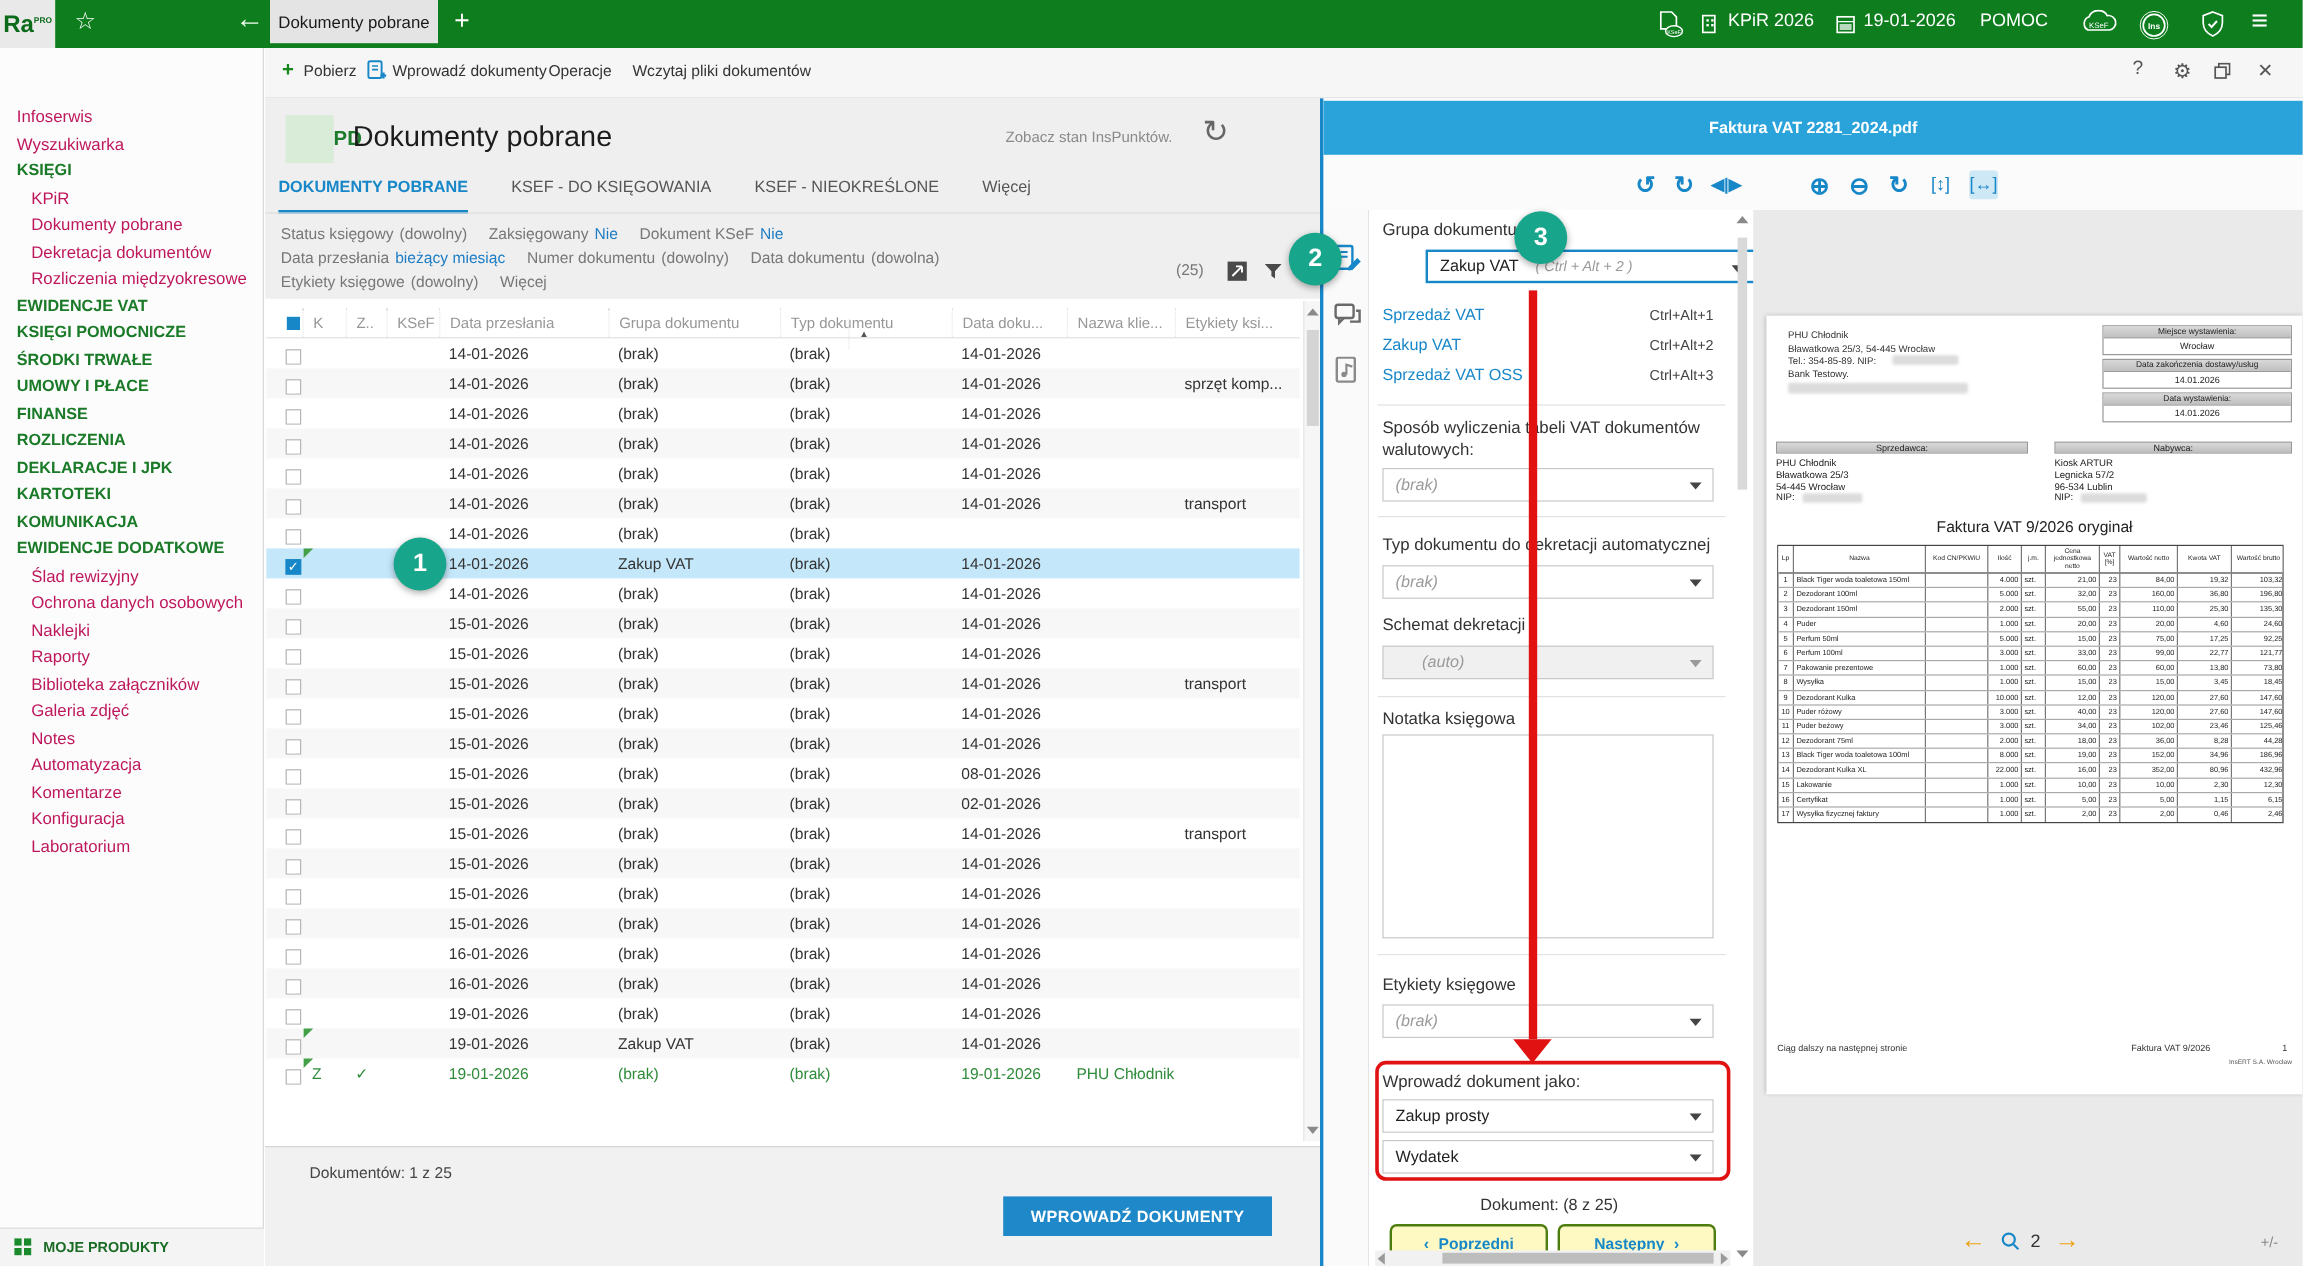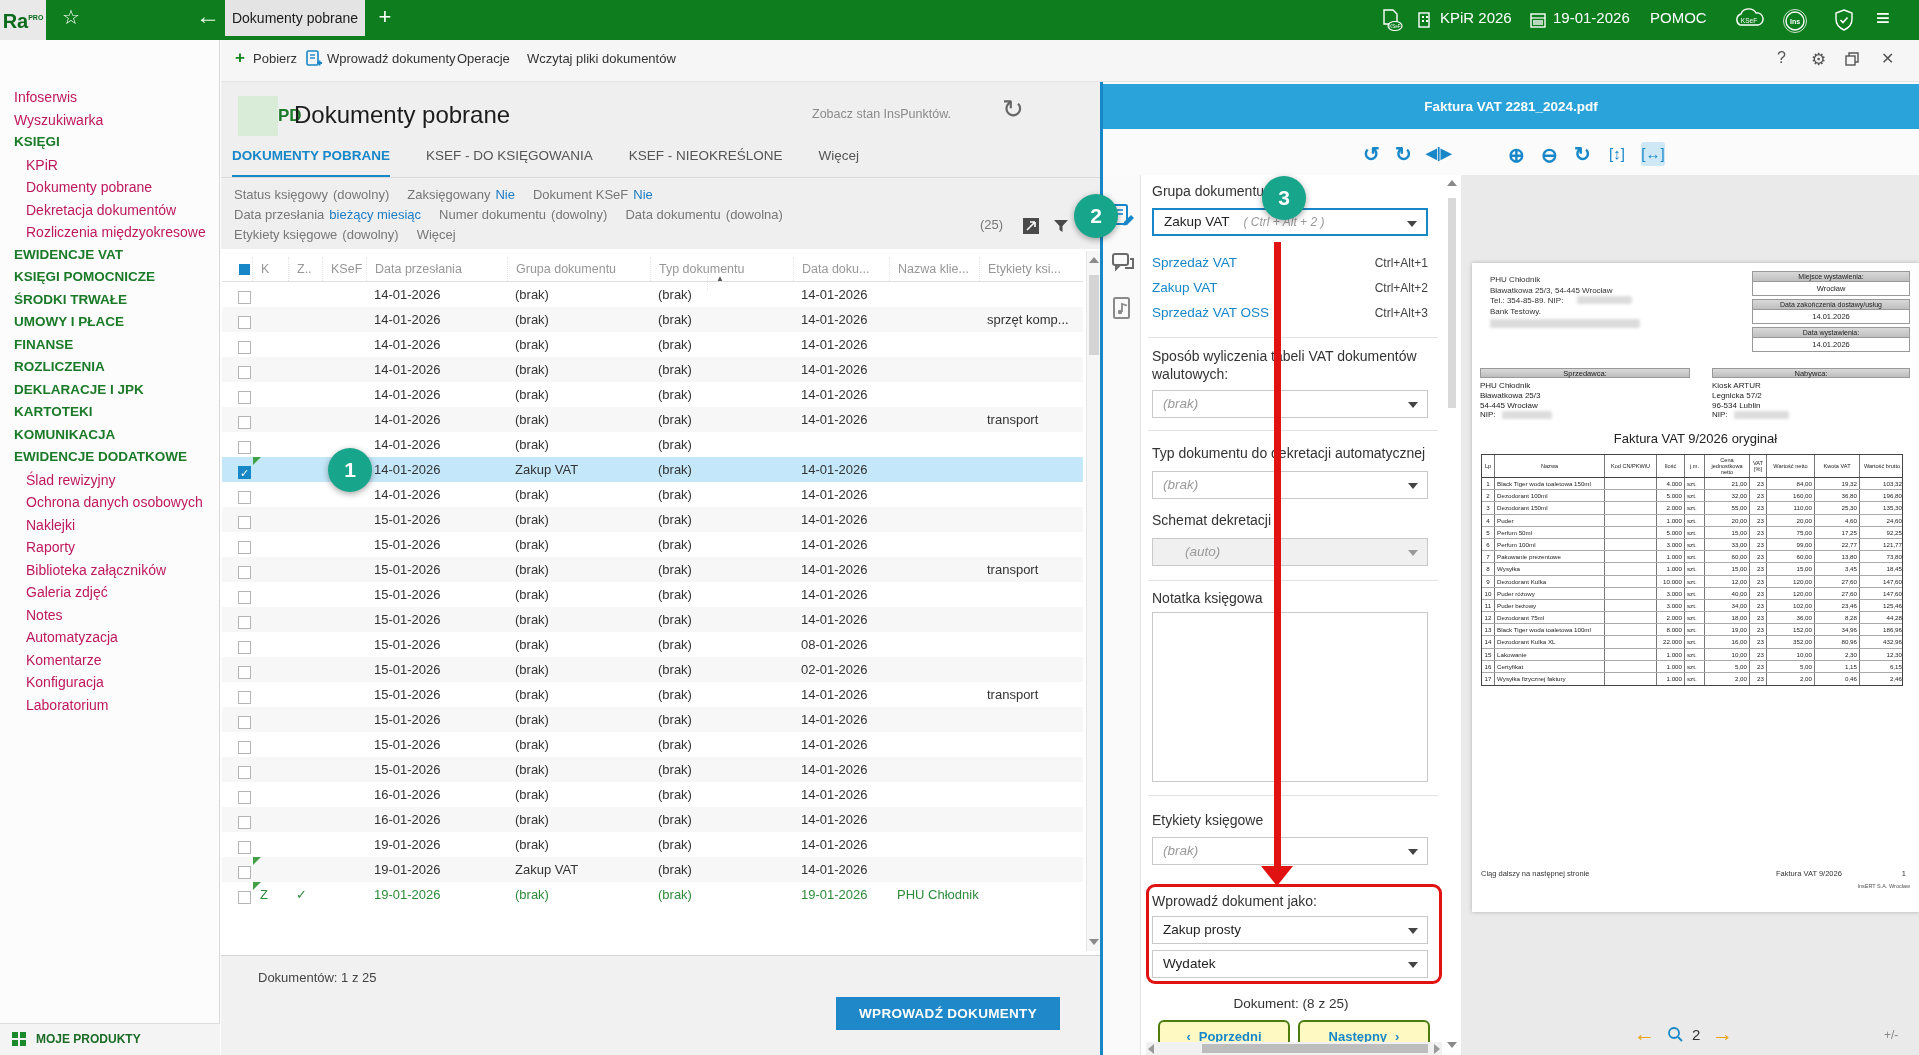--- a/index.html
+++ b/index.html
@@ -48,21 +48,21 @@
     border-bottom:1px solid #e3e3e3; }
   .tool-item { position:absolute; top:11px; font-size:13px; color:#333; white-space:nowrap; }
   .plus-green { color:#16871f; font-weight:bold; font-size:17px; }
   .win-ic { position:absolute; top:9px; color:#555; font-size:15px; }
 
   
   #main-bg { left:221px; top:82px; width:881px; height:973px; background:#efefef; }
   #pd-badge { left:238px; top:96px; width:40px; height:40px; background:#d9ecd7; color:#1d7c2b;
     font-weight:bold; font-size:17px; text-align:center; line-height:40px;padding-left:40px; }
   #page-title { left:294px; top:101px; font-size:24px; color:#1c1c1c; }
-  #ins-link { left:776px; top:107px; width:175px; font-size:12.5px; color:#8a8a8a; text-align:right; }
+  #ins-link { left:820px; top:107px; width:175px; font-size:12.5px; color:#8a8a8a; text-align:center; }
   #refresh-big { left:1002px; top:94px; font-size:26px; color:#666; }
 
   
   #tabs { left:232px; top:148px; height:30px; display:flex; gap:36px; }
   .tab { font-size:13.5px; color:#555; padding-bottom:9px; white-space:nowrap; }
   .tab.active { color:#1787c8; font-weight:bold; border-bottom:3px solid #1787c8; }
   #tabs-rule { left:221px; top:177px; width:881px; height:1px; background:#dcdcdc; }
 
   
   .frow { position:absolute; left:234px; font-size:13px; color:#777; display:flex; gap:18px; white-space:nowrap; }
@@ -124,21 +124,21 @@
   .fit-box.active { background:#cfe8f6; border-radius:3px; }
 
   #strip { left:1103px; top:175px; width:38px; height:880px; background:#fafafa; border-right:1px solid #e4e4e4; }
   #form-area { left:1141px; top:175px; width:317px; height:880px; background:#fff; }
   .flabel { position:absolute; left:1152px; font-size:14px; color:#333; }
   .dd { position:absolute; left:1152px; width:276px; height:28px; border:1px solid #c9c9c9; background:#fff;
     font-size:13.5px; color:#222; line-height:26px; padding-left:10px; white-space:nowrap; }
   .dd .hint { font-style:italic; color:#9a9a9a; font-size:12px; margin-left:14px; }
   .dd.empty { font-style:italic; color:#9a9a9a; }
   .dd.disabled { background:#f0f0f0; font-style:italic; color:#9a9a9a;padding-left:32px; }
-  .dd.focus { border:2px solid #1787c8; line-height:24px; }
+  .dd.focus { border:2px solid #1787c8; line-height:24px;margin-left:36px; }
   .dd .chev { position:absolute; right:9px; top:11px; width:0; height:0;
     border-left:5px solid transparent; border-right:5px solid transparent; border-top:6px solid #444; }
   .plink-row { display:flex; justify-content:space-between; height:25px; align-items:center; }
   .plink { color:#1787c8; font-size:13.5px; }
   .pshort { color:#444; font-size:12px; }
   .divider { position:absolute; left:1148px; width:290px; height:1px; background:#e2e2e2; }
   #note-ta { position:absolute; left:1152px; top:612px; width:276px; height:170px;
     border:1px solid #c9c9c9; resize:none; background:#fff; }
   #doc-counter { left:1141px; top:996px; width:300px; text-align:center; font-size:13.5px; color:#333; }
   .nav-btn { position:absolute; top:1020px; width:132px; height:34px; border:2px solid #4d7c0f;

